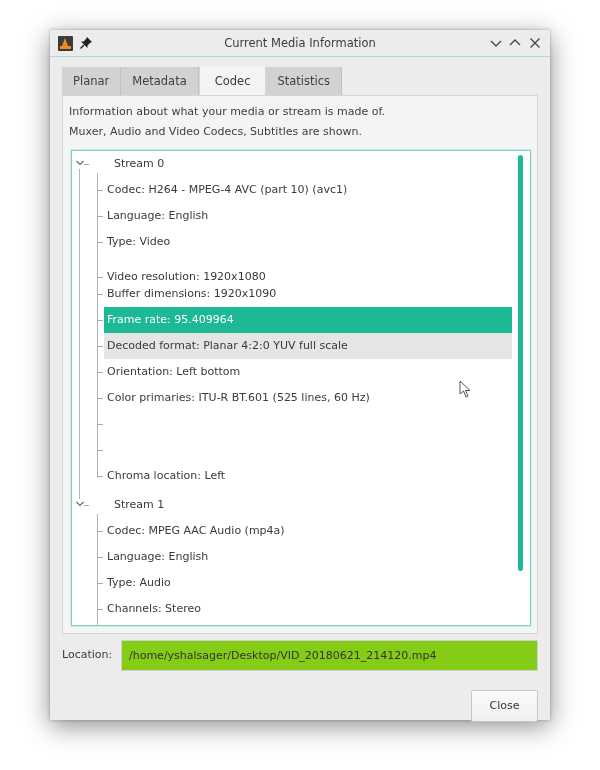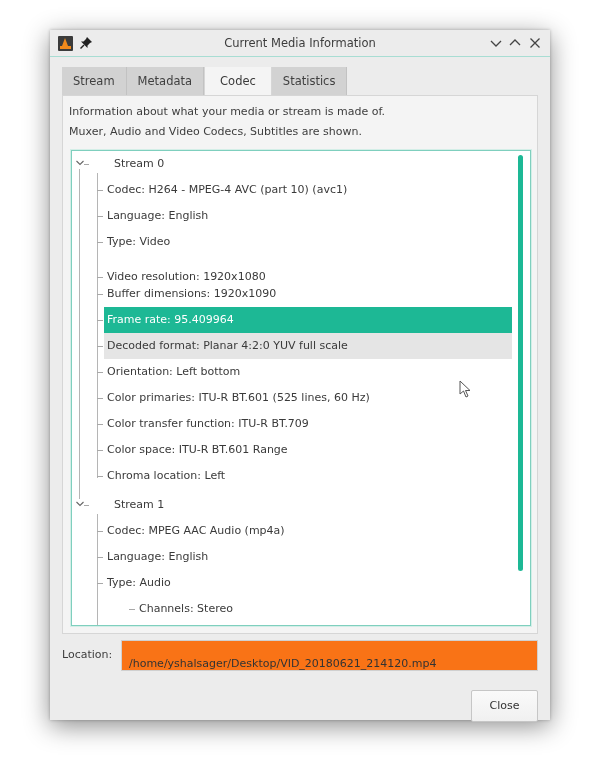--- a/index.html
+++ b/index.html
@@ -122,22 +122,22 @@
 
     .cursor {
       position: absolute; left: 409px; top: 350px; width: 13px; height: 19px; pointer-events: none;
     }
 
     .loc-label {
       position: absolute; left: 12px; top: 618px; font-size: 11px; color: #3d3d3d;
     }
     .loc-input {
       position: absolute; left: 71px; top: 610px; width: 417px; height: 31px;
-      background: #f97316; border: 1px solid #d0d0d0;
-      padding: 8px 7px; line-height: 29px; font-size: 11px; color: #333;
+      background: #84cc16; border: 1px solid #d0d0d0;
+      padding: 0 7px; line-height: 29px; font-size: 11px; color: #333;
       white-space: nowrap; overflow: hidden;
     }
     .close-btn {
       position: absolute; left: 421px; top: 648px; width: 67px; height: 32px;
       background: linear-gradient(#fafafa, #f0f0f0);
       border: 1px solid #c6c6c6; border-radius: 2px;
       text-align: center; line-height: 30px; font-size: 11px; color: #333;
       cursor: pointer;
       margin-top: 12px;
     }
@@ -171,21 +171,21 @@
           </svg>
       </div>
       <div class="wm-btn wm-close">
         <svg viewBox="0 0 16 16">
             <path d="M3.5 3.5 L12.5 12.5 M12.5 3.5 L3.5 12.5" fill="none" stroke="#444" stroke-width="1.3"></path>
           </svg>
       </div>
     </div>
 
     <div class="tabs">
-      <div class="tab">Stream</div>
+      <div class="tab">Planar</div>
       <div class="tab">Metadata</div>
       <div class="tab active">Codec</div>
       <div class="tab">Statistics</div>
     </div>
 
     <div class="tab-panel">
       <div class="desc desc1">Information about what your media or stream is made of.</div>
       <div class="desc desc2">Muxer, Audio and Video Codecs, Subtitles are shown.</div>
 
       <div class="tree">
@@ -205,39 +205,39 @@
 
           <div class="node-child" style="top:26px;"><div class="hline"></div><span>Codec: H264 - MPEG-4 AVC (part 10) (avc1)</span></div>
           <div class="node-child" style="top:52px;"><div class="hline"></div><span>Language: English</span></div>
           <div class="node-child" style="top:78px;"><div class="hline"></div><span>Type: Video</span></div>
           <div class="node-child" style="top:104px;margin-top:9px;"><div class="hline"></div><span>Video resolution: 1920x1080</span></div>
           <div class="node-child" style="top:130px;"><div class="hline"></div><span>Buffer dimensions: 1920x1090</span></div>
           <div class="node-child selected" style="top:156px;"><div class="hline"></div><span>Frame rate: 95.409964</span></div>
           <div class="node-child hover" style="top:182px;"><div class="hline"></div><span>Decoded format: Planar 4:2:0 YUV full scale</span></div>
           <div class="node-child" style="top:208px;"><div class="hline"></div><span>Orientation: Left bottom</span></div>
           <div class="node-child" style="top:234px;"><div class="hline"></div><span>Color primaries: ITU-R BT.601 (525 lines, 60 Hz)</span></div>
-          <div class="node-child" style="top:260px;"><div class="hline"></div><span>Color transfer function: ITU-R BT.709</span></div>
-          <div class="node-child" style="top:286px;"><div class="hline"></div><span>Color space: ITU-R BT.601 Range</span></div>
+          <div class="node-child" style="top:260px;"><div class="hline"></div></div>
+          <div class="node-child" style="top:286px;"><div class="hline"></div></div>
           <div class="node-child" style="top:312px;"><div class="hline"></div><span>Chroma location: Left</span></div>
 
           <div class="node-parent" style="top:341px;">
             <div class="toggle">
               <svg viewBox="0 0 10 10">
                   <path d="M1.5 3 L5 6.5 L8.5 3" fill="none" stroke="#666" stroke-width="1.1"></path>
                 </svg>
             </div>
             <div class="hline"></div>
             <span class="label">Stream 1</span>
           </div>
           <div class="vline-child" style="top:363px; height:115px;"></div>
 
           <div class="node-child" style="top:367px;"><div class="hline"></div><span>Codec: MPEG AAC Audio (mp4a)</span></div>
           <div class="node-child" style="top:393px;"><div class="hline"></div><span>Language: English</span></div>
           <div class="node-child" style="top:419px;"><div class="hline"></div><span>Type: Audio</span></div>
-          <div class="node-child" style="top:445px;margin-left:32px;"><div class="hline"></div><span>Channels: Stereo</span></div>
+          <div class="node-child" style="top:445px;"><div class="hline"></div><span>Channels: Stereo</span></div>
         </div>
 
         <div class="scrollbar">
           <div class="scroll-thumb"></div>
         </div>
       </div>
     </div>
 
     <div class="cursor">
       <svg width="13" height="19" viewBox="0 0 13 19">

